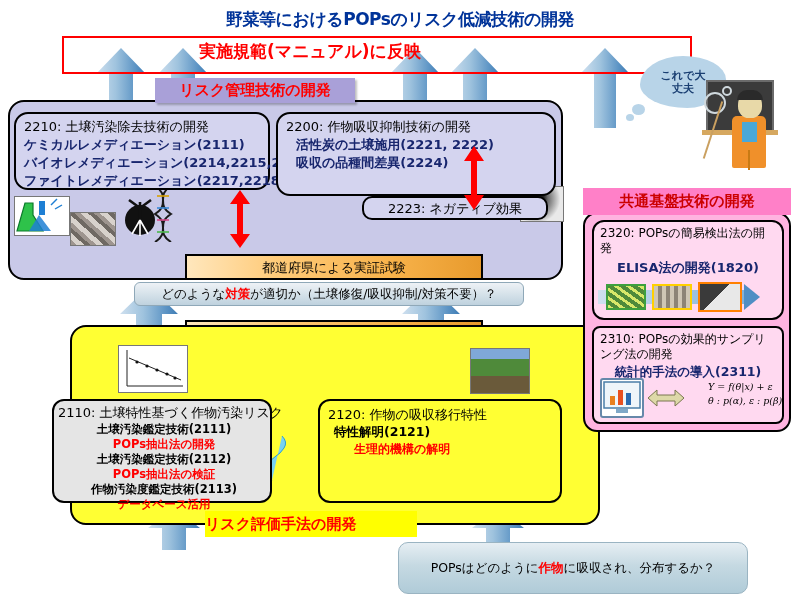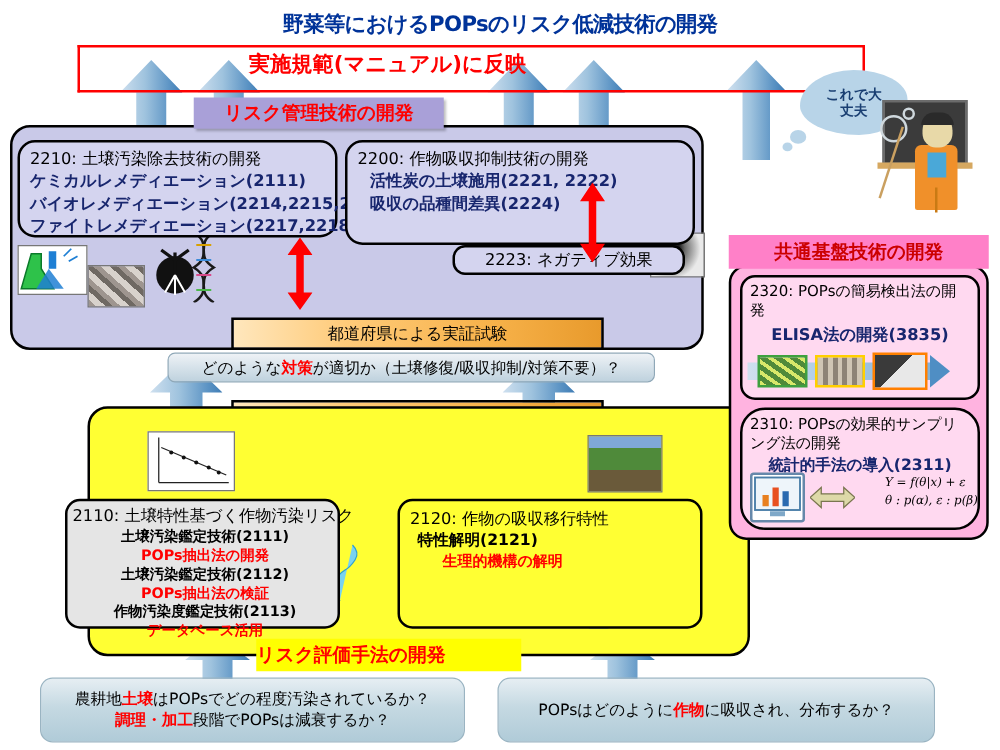--- a/index.html
+++ b/index.html
@@ -116,21 +116,21 @@
   .box-2223 {
     left: 362px; top: 196px; width: 186px; height: 24px;
     background: #d4d4ef; border: 2.5px solid #000000; border-radius: 10px;
   }
   .box-2320 {
     left: 592px; top: 220px; width: 192px; height: 100px;
     background: #ffd9f0; border: 2.5px solid #000000; border-radius: 12px;
   }
   .box-2310 {
     left: 592px; top: 326px; width: 192px; height: 98px;
-    background: #ffd9f0; border: 2.5px solid #000000; border-radius: 20px;
+    background: #ffd9f0; border: 2.5px solid #000000; border-radius: 8px;
   }
   .box-2110 {
     left: 52px; top: 399px; width: 220px; height: 104px;
     background: #e5e5e5; border: 2.5px solid #000000; border-radius: 12px;
   }
   .box-2120 {
     left: 318px; top: 399px; width: 244px; height: 104px;
     background: #ffff33; border: 2.5px solid #000000; border-radius: 12px;
   }
 
@@ -459,21 +459,21 @@
       <div class="sub-red nowrap" style="font-size:12px;padding-left:26px">生理的機構の解明</div>
     </div>
   </div>
 
   <div class="abs panel-pink"></div>
   <div class="abs banner-pink">共通基盤技術の開発</div>
 
   <div class="abs box-2320">
     <div style="padding:4px 6px 0 6px">
       <div class="hdr" style="font-size:12px;line-height:1.25">2320: POPsの簡易検出法の開発</div>
-      <div class="sub-navy t-center" style="font-size:13px;margin-top:3px">ELISA法の開発(3835)</div>
+      <div class="sub-navy t-center" style="font-size:13px;margin-top:3px">ELISA法の開発(1820)</div>
     </div>
   </div>
   <div class="abs elisa-flow"></div>
   <div class="abs elisa-tip"></div>
   <div class="abs pic pic-e1"></div>
   <div class="abs pic pic-e2"></div>
   <div class="abs pic pic-e3"></div>
 
   <div class="abs box-2310">
     <div style="padding:4px 6px 0 6px">
@@ -493,28 +493,20 @@
   <svg class="abs dbl-arrow" width="36" height="20" viewBox="0 0 36 20">
     <polygon points="0,10 9,2 9,7 27,7 27,2 36,10 27,18 27,13 9,13 9,18" fill="#ddd9a8" stroke="#7a7650" stroke-width="1"></polygon>
   </svg>
   <div class="abs formula">
     <div>Y = f(θ|x) + ε</div>
     <div>θ : p(α),   ε : p(β)</div>
   </div>
 
   <div class="abs banner-yellow">リスク評価手法の開発</div>
 
-  <div class="abs capsule cap-left">
-    <div class="nowrap">
-      <span>農耕地</span><span style="color:#ff0000;font-weight:bold">土壌</span><span>はPOPsでどの程度汚染されているか？</span>
-    </div>
-    <div class="nowrap">
-      <span style="color:#ff0000;font-weight:bold">調理・加工</span><span>段階でPOPsは減衰するか？</span>
-    </div>
-  </div>
 
   <div class="abs capsule cap-right">
     <div class="nowrap">
       <span>POPsはどのように</span><span style="color:#ff0000;font-weight:bold">作物</span><span>に吸収され、分布するか？</span>
     </div>
   </div>
 
 </div>
 
 </body></html>

